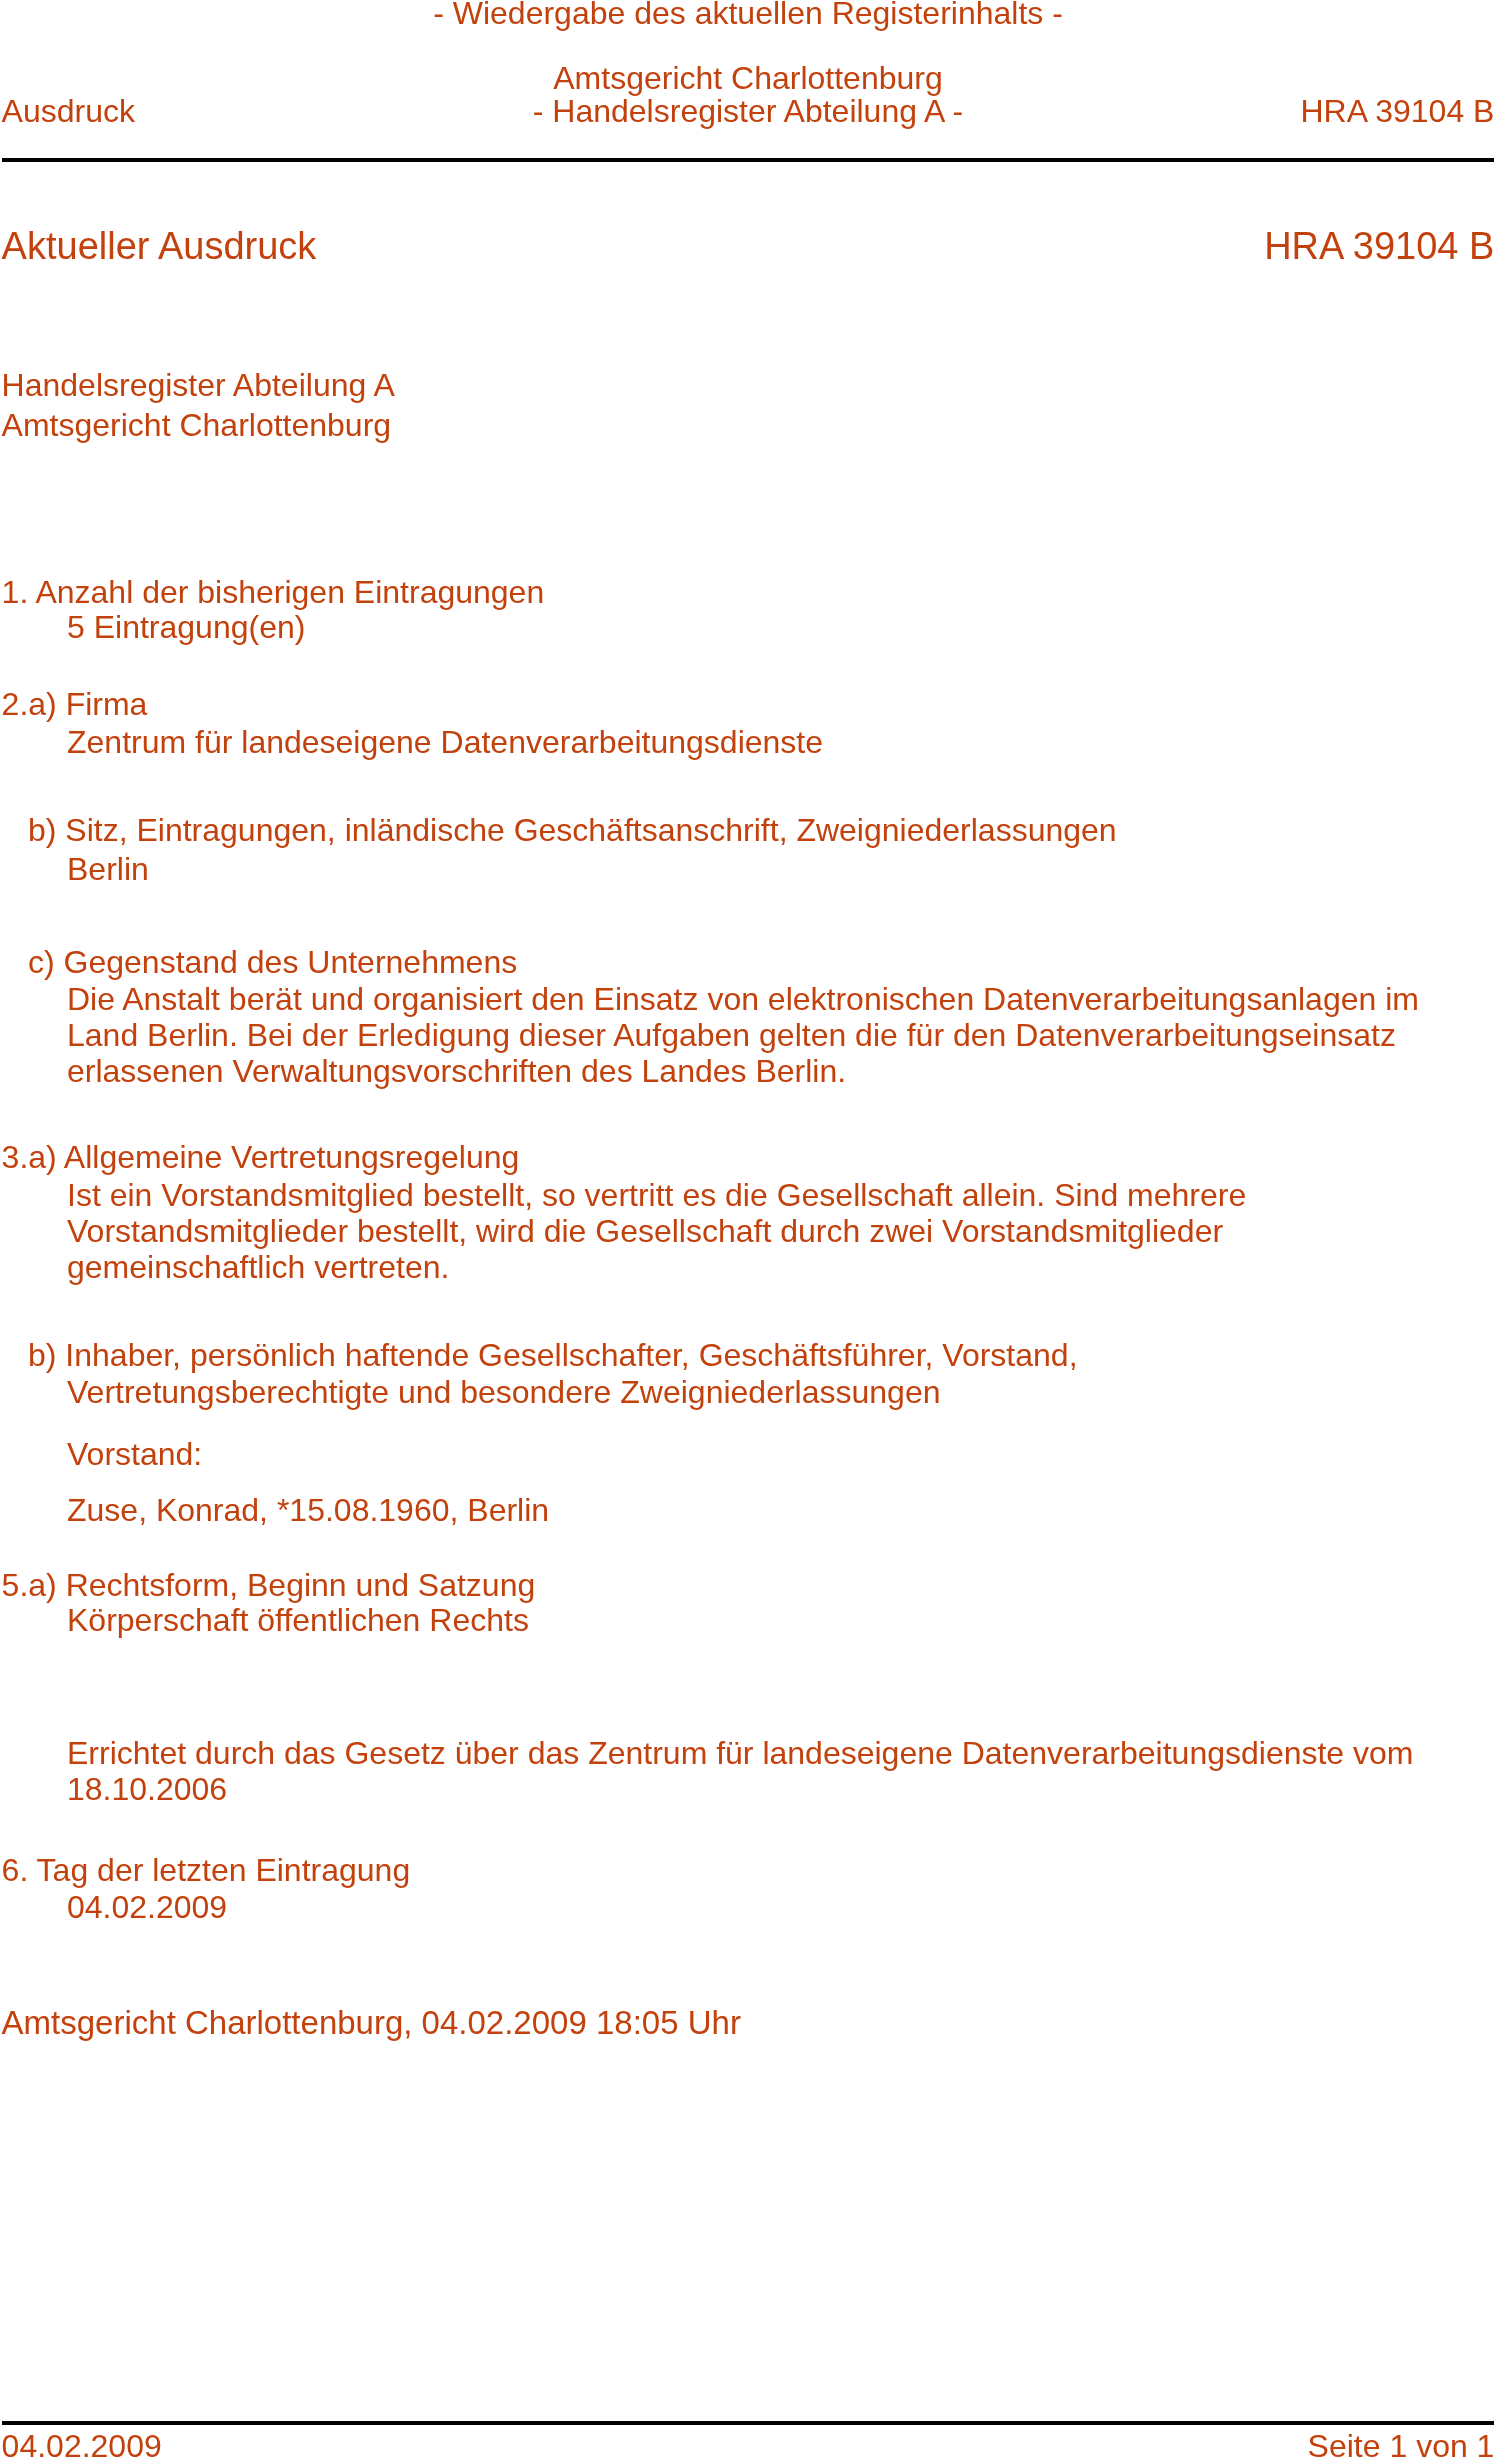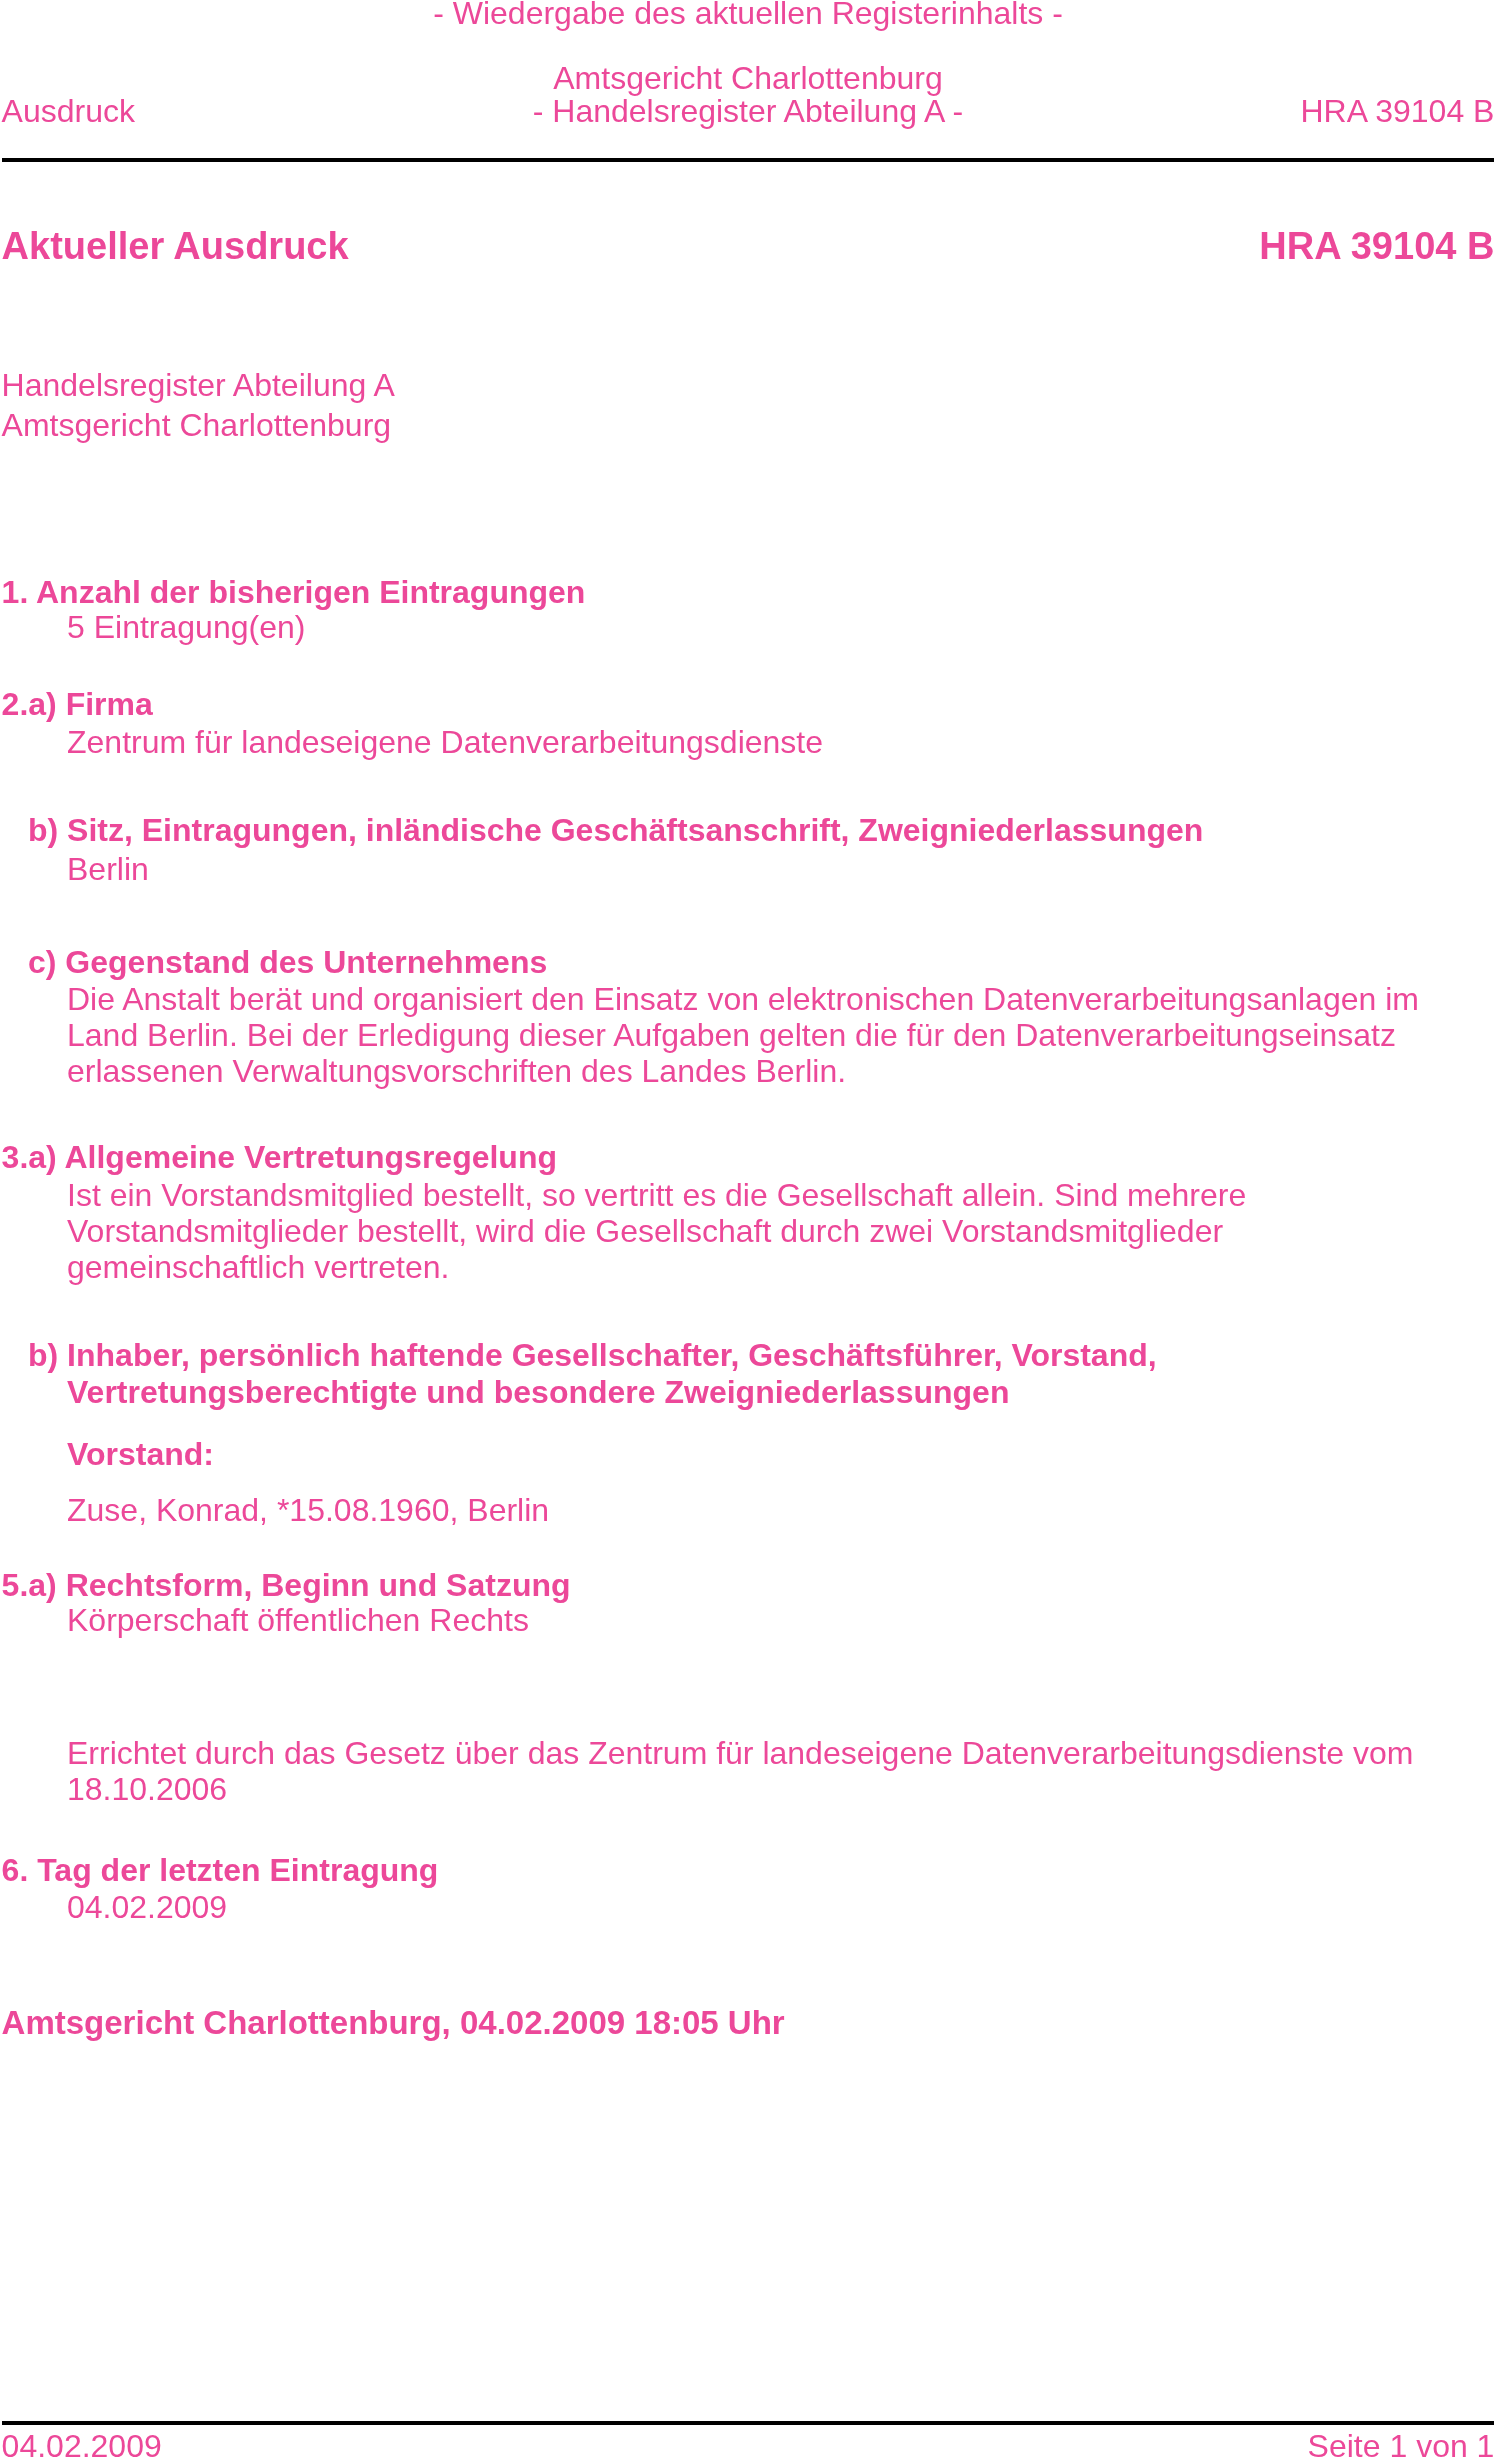--- a/index.html
+++ b/index.html
@@ -5,30 +5,30 @@
   html, body {
     margin: 0;
     padding: 0;
     background: #ffffff;
   }
   .page {
     position: relative;
     width: 1496px;
     height: 2462px;
     background: #ffffff;
-    color: #ec4899;
+    color: #c2410c;
     font-family: "Liberation Sans", "DejaVu Sans", sans-serif;
     font-size: 32px;
     line-height: 36px;
     overflow: hidden;
   }
   .abs { position: absolute; white-space: nowrap; }
   .center { left: 0; right: 0; text-align: center; }
   .right { right: 1.6px; text-align: right; }
-  .b { font-weight: bold; }
+  .b { font-weight: normal; }
   .rule {
     position: absolute;
     left: 1.6px;
     right: 1.6px;
     height: 4px;
     background: #000000;
   }
   .title-size { font-size: 38px; line-height: 44px; }
   .closing-size { font-size: 33px; line-height: 38px; margin-top: 20px; }
   .indent-label { left: 1.6px; }

